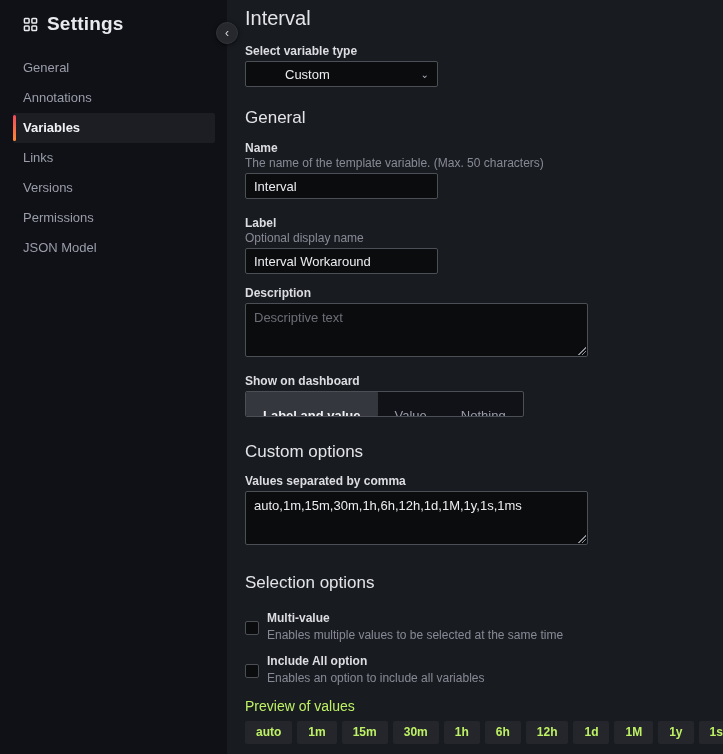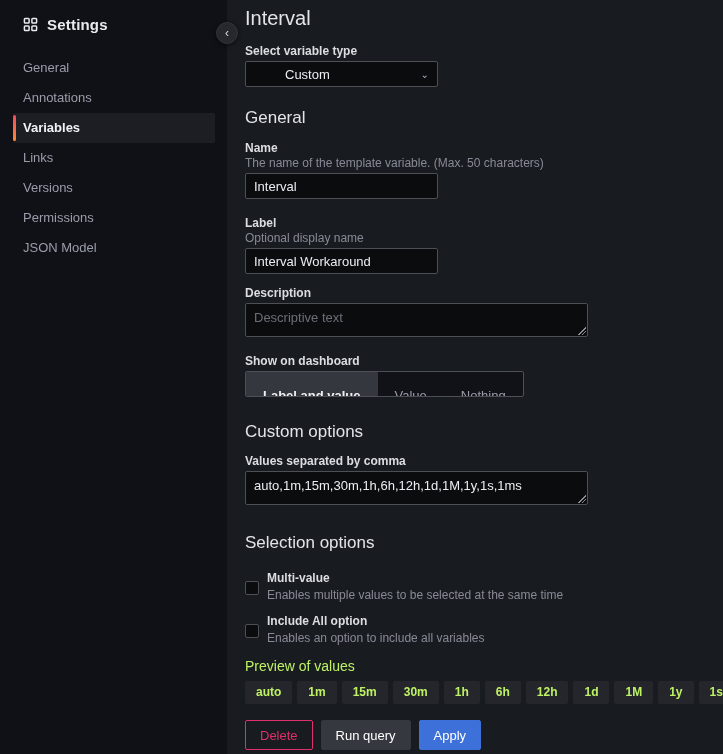--- a/index.html
+++ b/index.html
@@ -19,21 +19,21 @@
     background:#101116;
     padding-top:13px;
     position:relative;
   }
   .sidebar-header {
     display:flex; align-items:center; gap:9px;
     padding:0 0 0 23px; height:22px;
   }
   .sidebar-header .apps-icon { width:15px; height:15px; display:block; }
   .sidebar-title {
-    font-size:15px; font-weight:bold; color:#e9eaee; letter-spacing:.2px;
+    font-size:19px; font-weight:bold; color:#e9eaee; letter-spacing:.2px;
   }
   .nav { margin-top:18px; padding:0 12px 0 13px; }
   .nav-item {
     position:relative;
     height:30px; line-height:30px;
     padding-left:10px;
     font-size:13px; color:#9a9daa;
     border-radius:2px;
     cursor:pointer;
     white-space:nowrap;
@@ -87,21 +87,21 @@
 
   .text-input {
     width:193px; height:26px;
     background:#0b0c0e; border:1px solid #4c4f56; border-radius:2px;
     color:#ecedf0; font-size:13px; padding:0 8px;
     font-family:"Liberation Sans", sans-serif;
     outline:none; display:block;
   }
   .textarea-wrap { position:relative; width:343px; }
   textarea.textarea {
-    width:343px; height:34px; resize:none;
+    width:343px; height:54px; resize:none;
     background:#0b0c0e; border:1px solid #4c4f56; border-radius:2px;
     color:#ecedf0; font-size:13px; padding:6px 8px;
     font-family:"Liberation Sans", sans-serif;
     outline:none; display:block;
   }
   textarea.textarea::placeholder { color:rgba(204,204,220,.5); }
   .resize-handle {
     position:absolute; right:2px; bottom:2px; width:9px; height:9px;
     background:
       linear-gradient(135deg, transparent 0 55%, #8b8e97 55% 62%, transparent 62% 75%, #8b8e97 75% 82%, transparent 82%);

